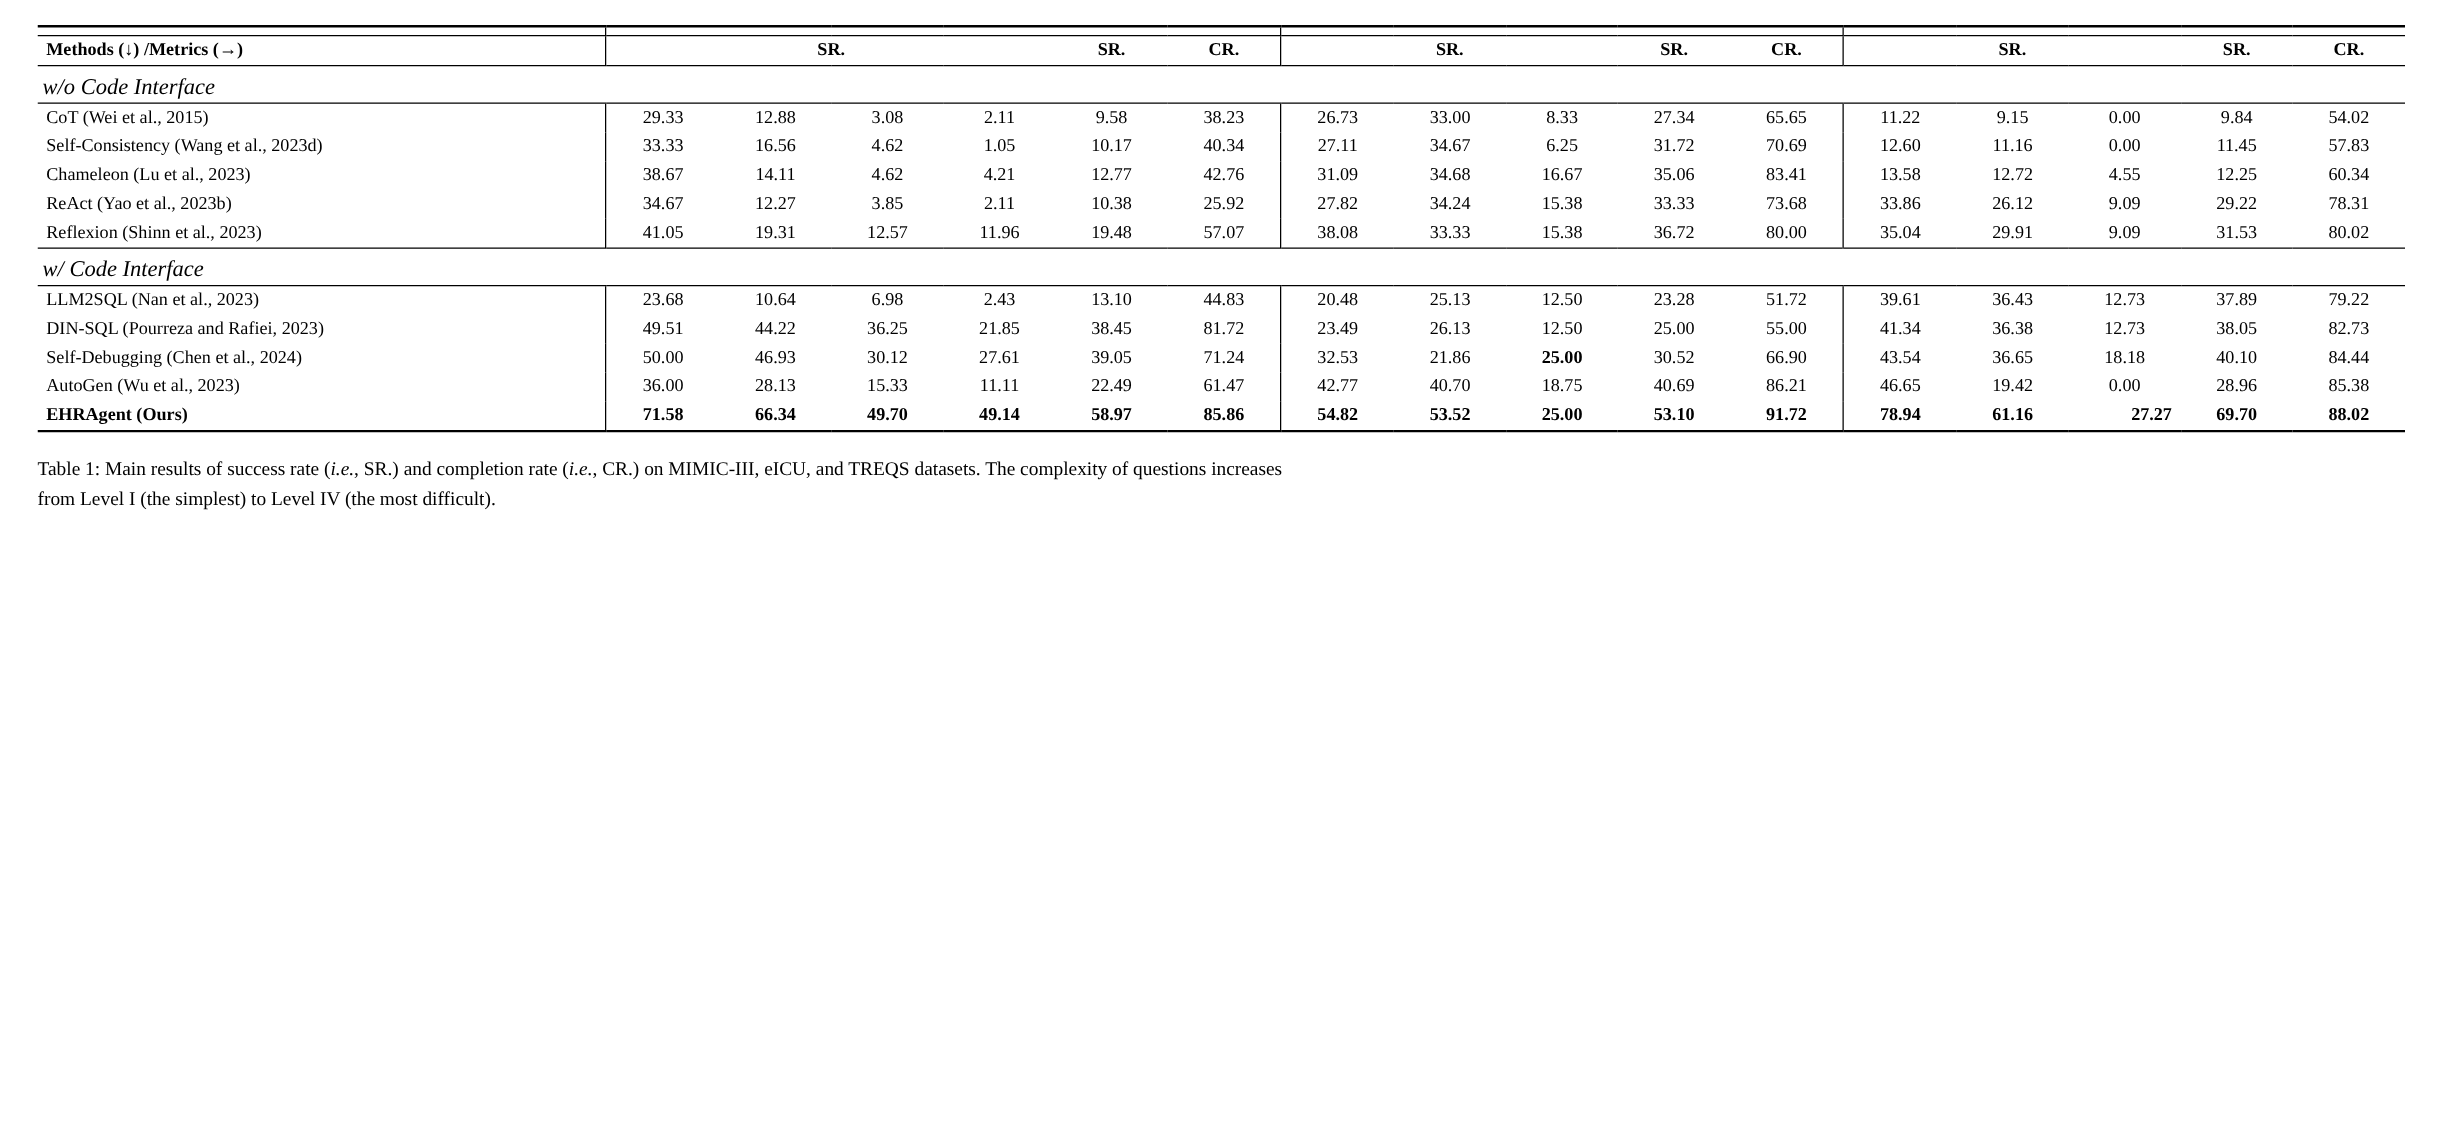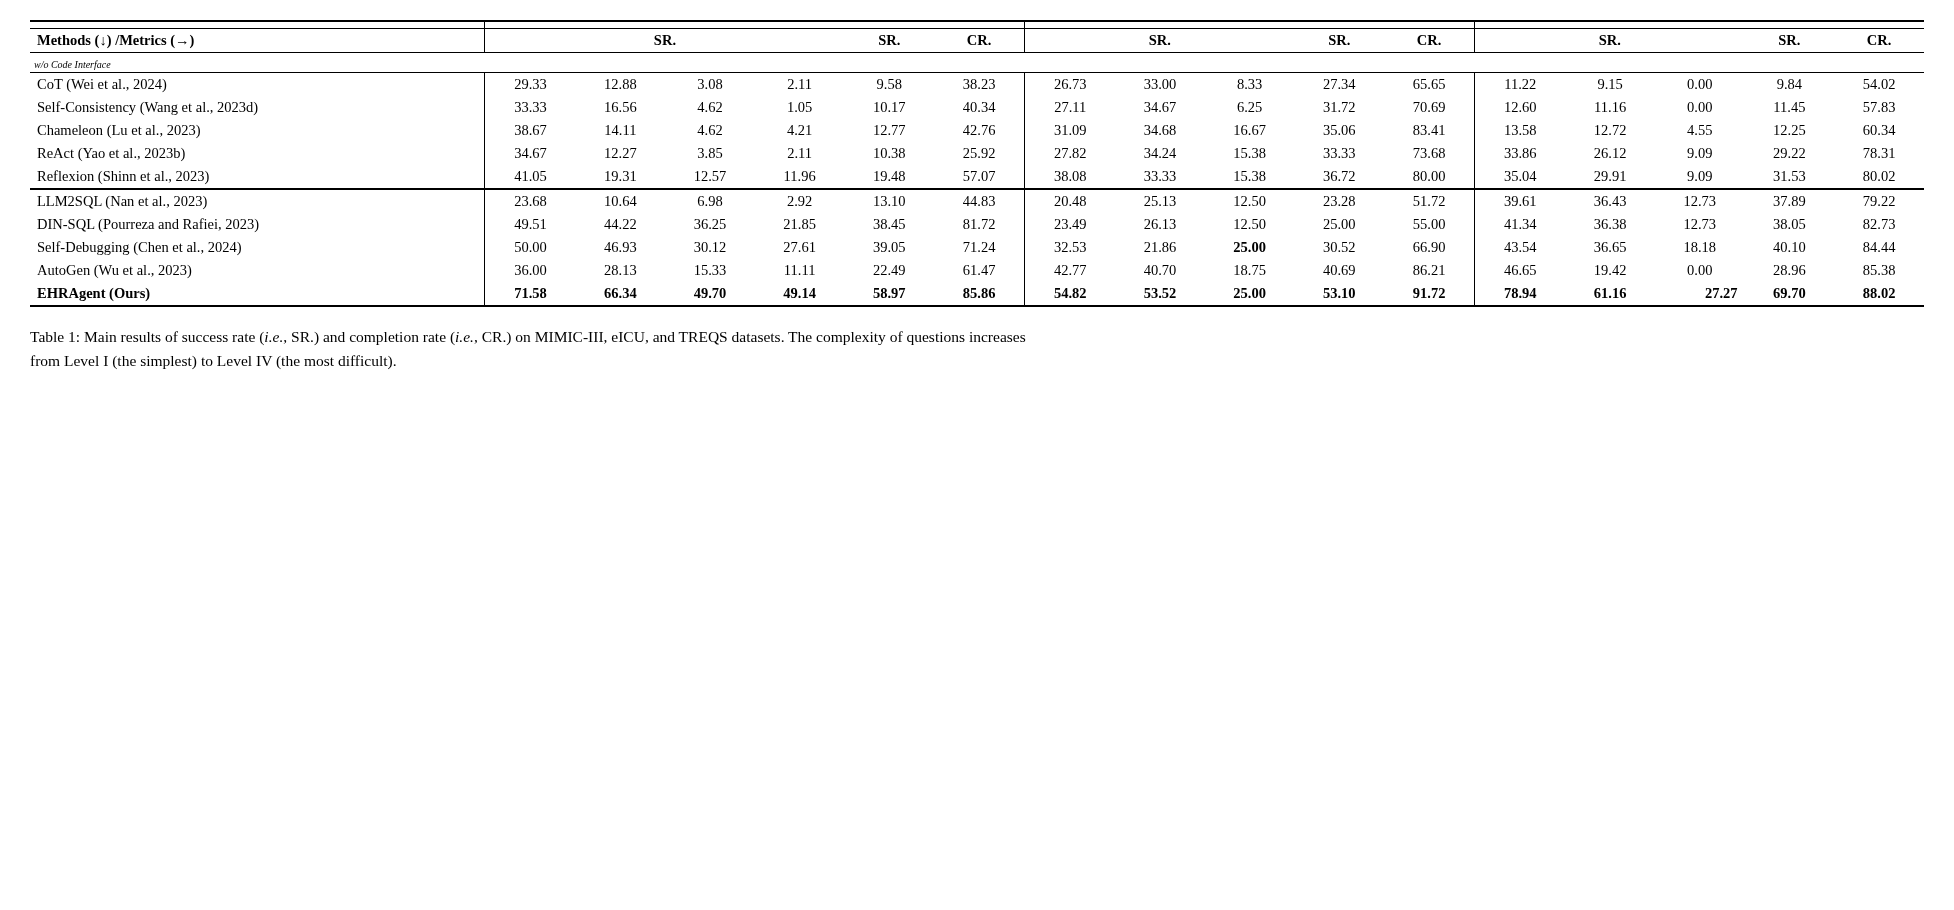--- a/index.html
+++ b/index.html
@@ -38,21 +38,21 @@
     }
     
     .sep-left {
       border-left: 1px solid #000;
     }
     .section-label td {
       font-style: italic;
       text-align: left;
       padding-top: 6px;
       padding-bottom: 2px;
-      font-size: 10px;
+      font-size: 18px;
     }
     .bold { font-weight: bold; }
     .caption {
       margin-top: 18px;
       font-size: 15.5px;
       line-height: 1.55;
       max-width: 1000px;
     }
     .caption em { font-style: italic; }
   </style>
@@ -91,21 +91,21 @@
       </tr>
     </thead>
     <tbody id="table-body">
     <tr class="section-label">
           <td colspan="17" style="padding-left: 4px;">w/o Code Interface</td>
         </tr>
         <tr>
           <td colspan="17" style="border-top: 1px solid rgb(0, 0, 0); padding: 0px; height: 0px;"></td>
         </tr>
         <tr>
-          <td class="method-col">CoT (Wei et al., 2024)</td>
+          <td class="method-col">CoT (Wei et al., 2015)</td>
           <td style="border-left: 1px solid rgb(0, 0, 0);">29.33</td>
           <td>12.88</td>
           <td>3.08</td>
           <td>2.11</td>
           <td>9.58</td>
           <td>38.23</td>
           <td style="border-left: 1px solid rgb(0, 0, 0);">26.73</td>
           <td>33.00</td>
           <td>8.33</td>
           <td>27.34</td>
@@ -188,29 +188,32 @@
           <td>80.00</td>
           <td style="border-left: 1px solid rgb(0, 0, 0);">35.04</td>
           <td>29.91</td>
           <td>9.09</td>
           <td>31.53</td>
           <td>80.02</td>
         </tr>
         <tr>
           <td colspan="17" style="border-top: 1px solid rgb(0, 0, 0); padding: 0px; height: 0px;"></td>
         </tr>
+        <tr class="section-label">
+          <td colspan="17" style="padding-left: 4px;">w/ Code Interface</td>
+        </tr>
         <tr>
           <td colspan="17" style="border-top: 1px solid rgb(0, 0, 0); padding: 0px; height: 0px;"></td>
         </tr>
         <tr>
           <td class="method-col">LLM2SQL (Nan et al., 2023)</td>
           <td style="border-left: 1px solid rgb(0, 0, 0);">23.68</td>
           <td>10.64</td>
           <td>6.98</td>
-          <td>2.92</td>
+          <td>2.43</td>
           <td>13.10</td>
           <td>44.83</td>
           <td style="border-left: 1px solid rgb(0, 0, 0);">20.48</td>
           <td>25.13</td>
           <td>12.50</td>
           <td>23.28</td>
           <td>51.72</td>
           <td style="border-left: 1px solid rgb(0, 0, 0);">39.61</td>
           <td>36.43</td>
           <td>12.73</td>

